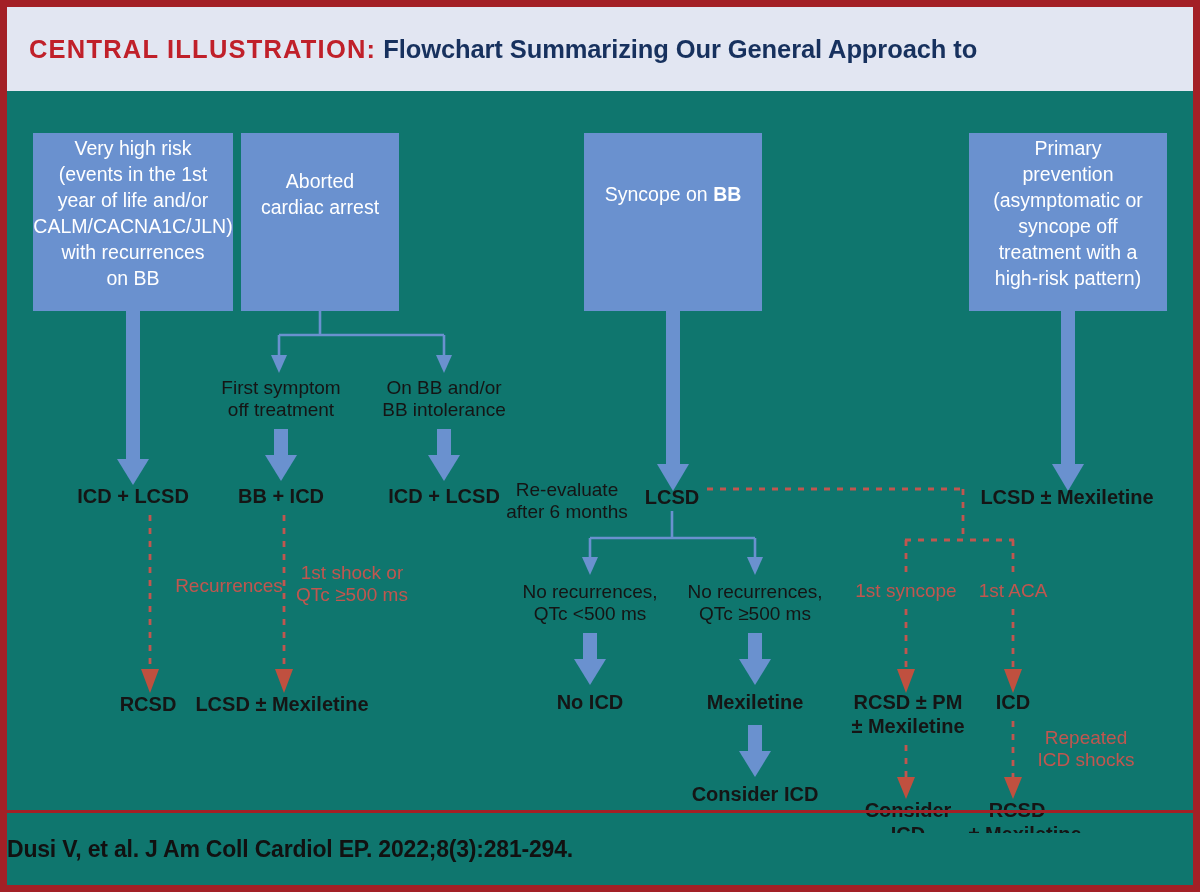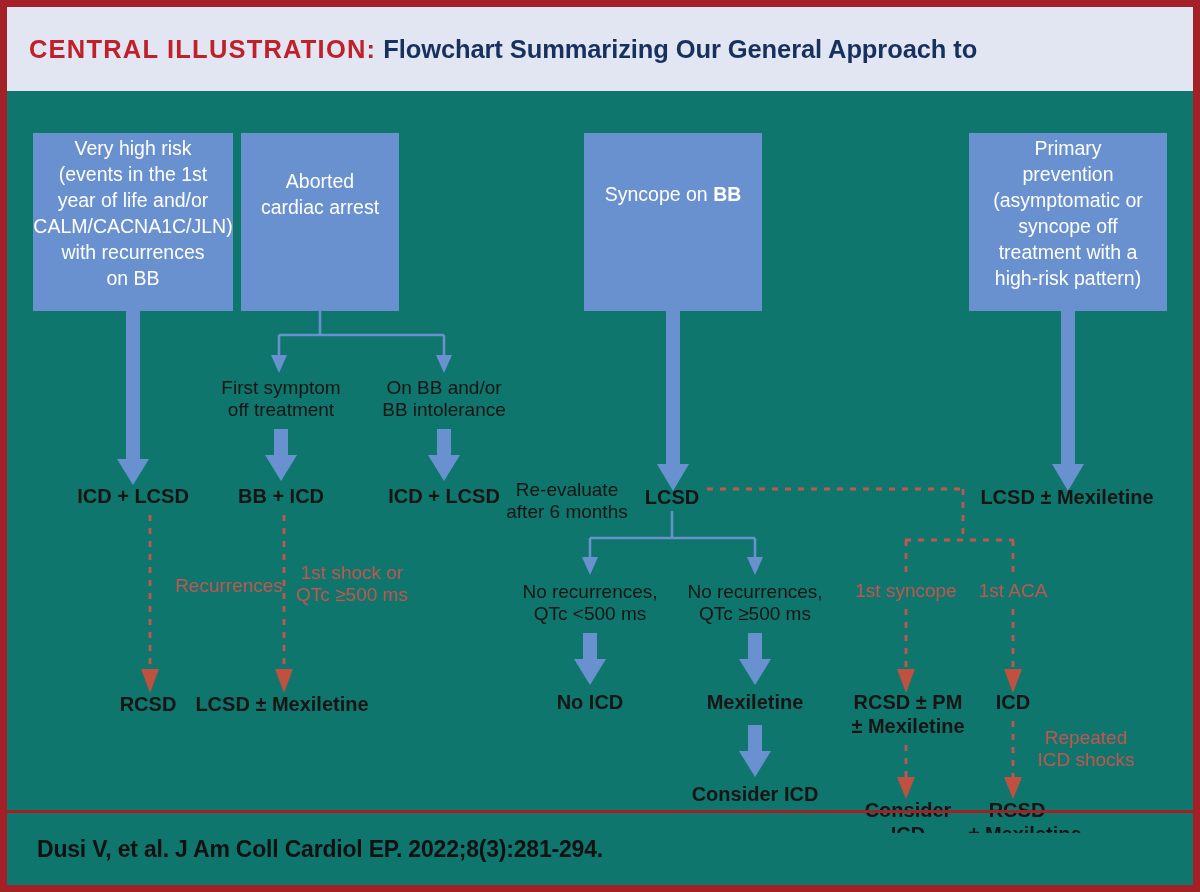--- a/index.html
+++ b/index.html
@@ -19,21 +19,21 @@
     font-size:25.5px;font-weight:bold;color:#17315e;
     letter-spacing:-0.1px;
   }
   #ci-tag{color:#c0202a;letter-spacing:1.2px;font-weight:bold;}
   
   #citation{
     position:absolute;left:0;bottom:0;width:1186px;height:72px;
     display:flex;align-items:center;
   }
   #citation-text{
-    padding-left:30px;font-size:23px;font-weight:bold;color:#111;
+    font-size:23px;font-weight:bold;color:#111;
     letter-spacing:-0.2px;
   }
   #divider{
     position:absolute;left:0;bottom:72px;width:1186px;height:3px;background:#a32026;
   }
   
   #canvas{position:absolute;left:0;top:84px;width:1186px;height:722px;margin-top:20px;}
   svg{display:block;}
   .bx{fill:#6a91cf;}
   .bxt{fill:#ffffff;font-size:19.5px;font-weight:bold;text-anchor:middle;

